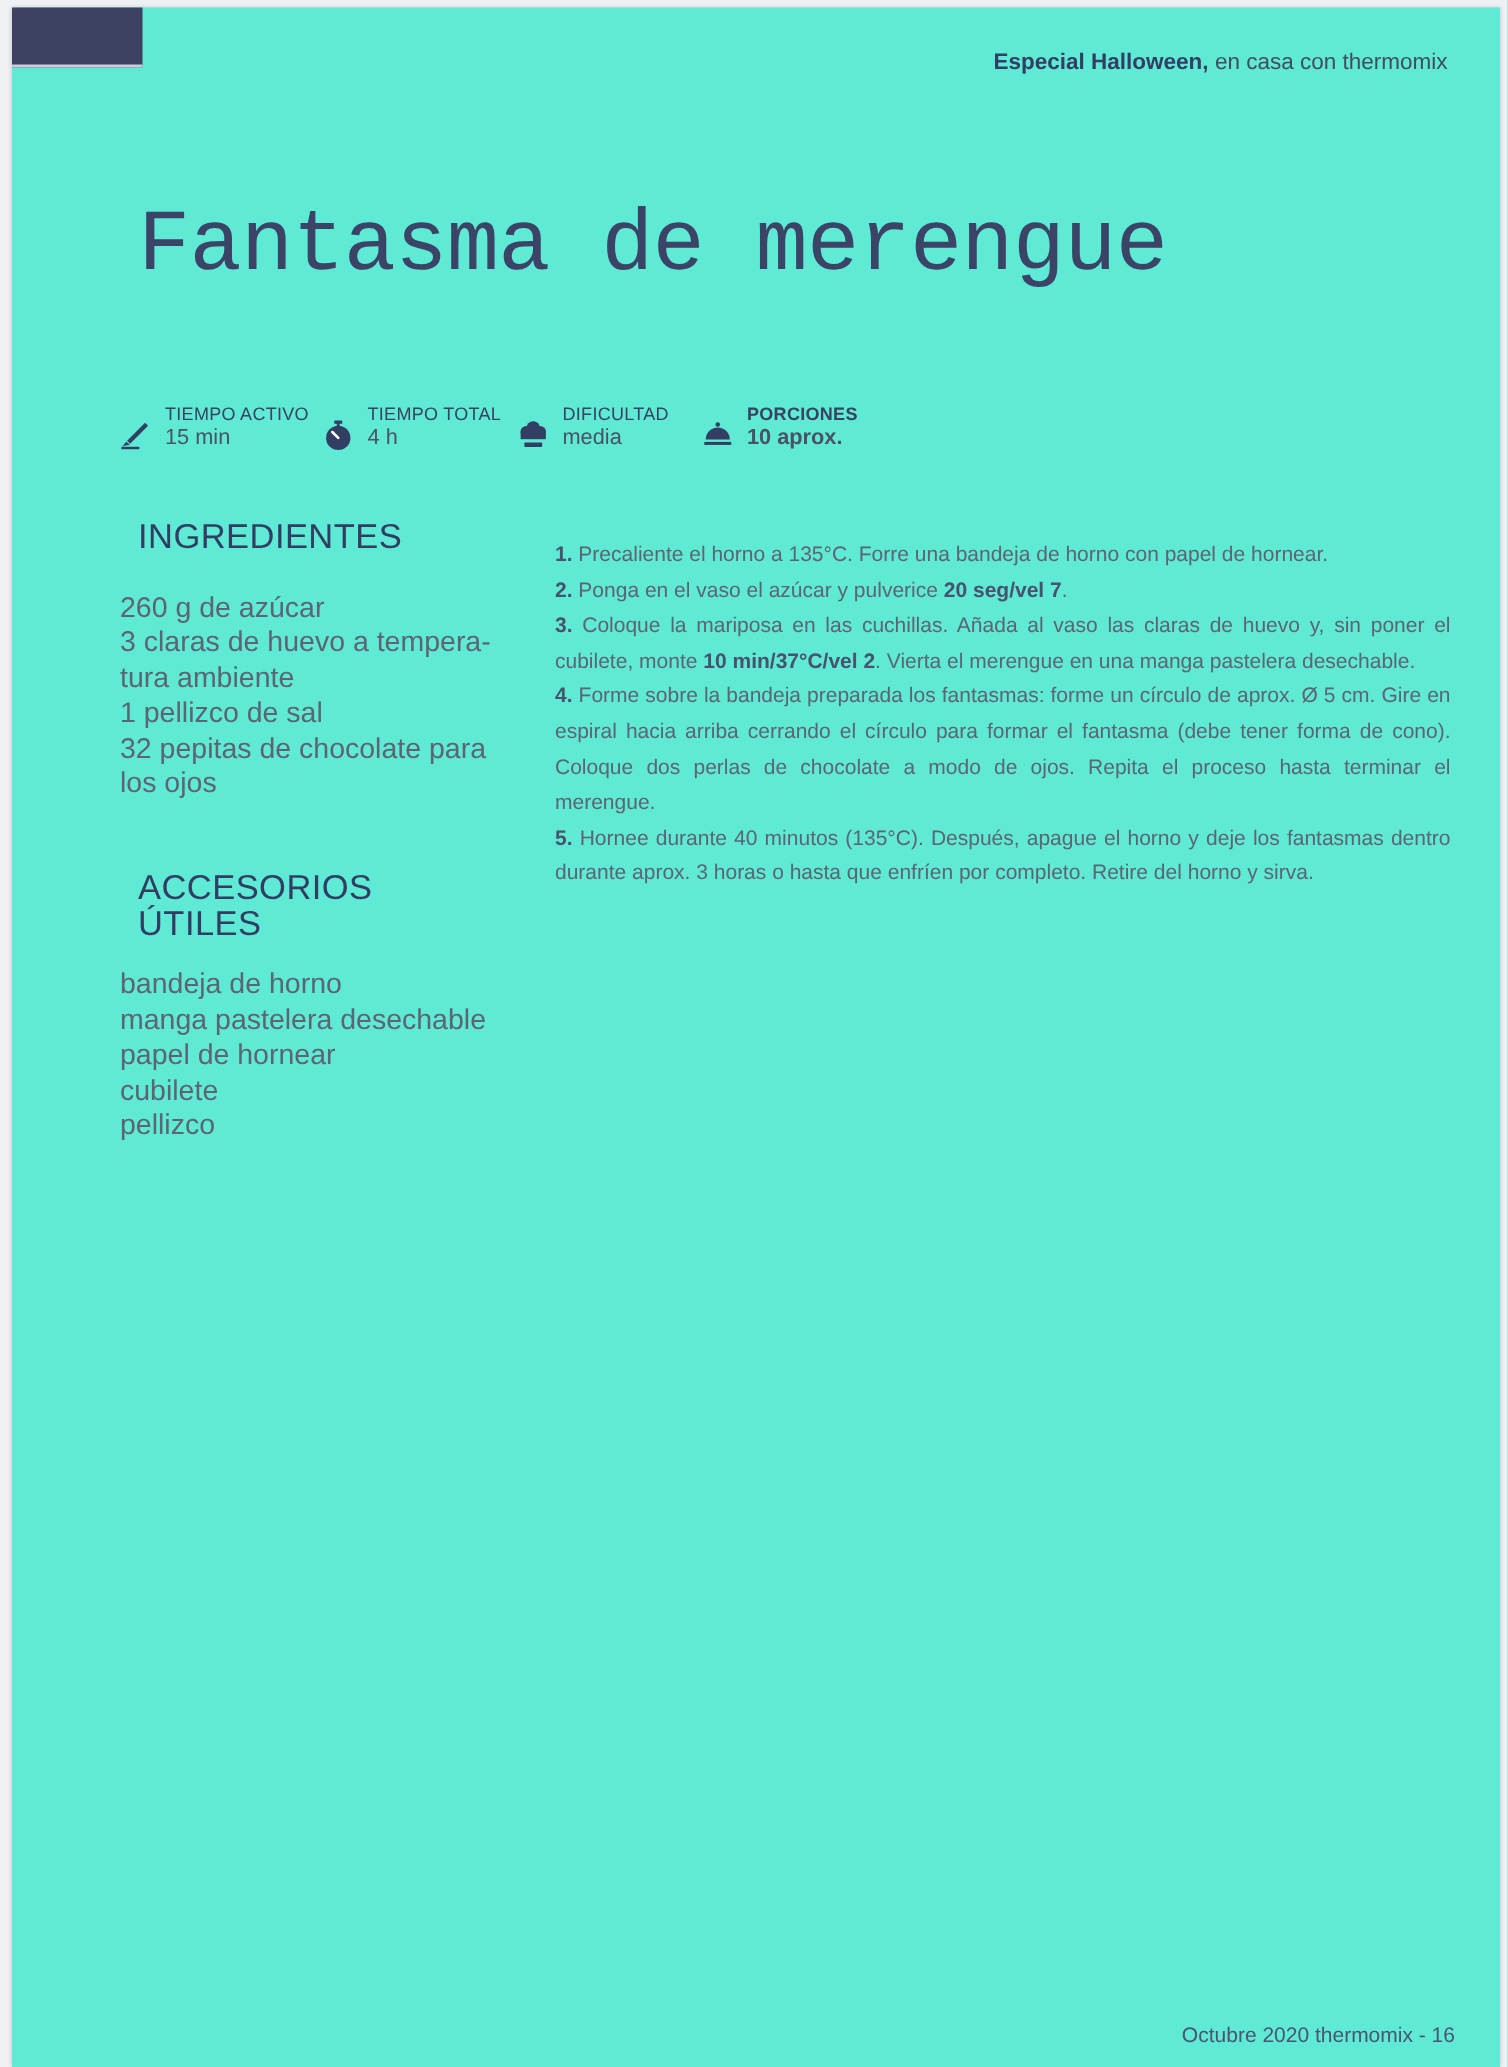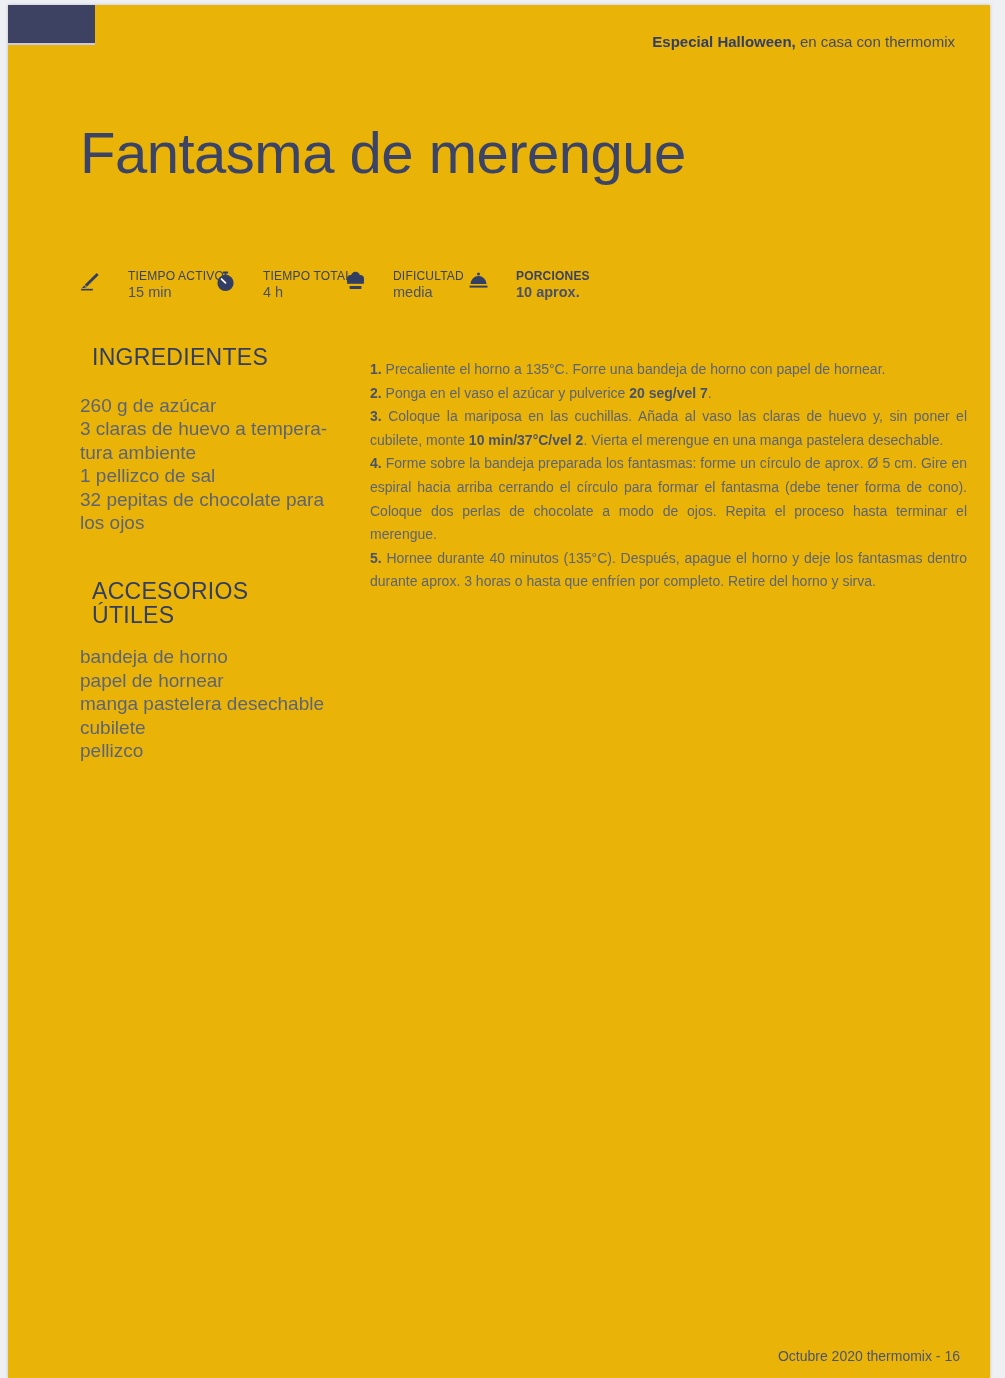--- a/index.html
+++ b/index.html
@@ -4,44 +4,45 @@
 <style>
   html,body{margin:0;padding:0;}
   body{
     width:1005px;height:1378px;position:relative;
     background:#eef0f3;
     font-family:"Liberation Sans",sans-serif;
     overflow:hidden;
   }
   .page{
     position:absolute;left:8px;top:5px;width:982px;height:1373px;
-    background:#eab308;
+    background:#5eead4;
     box-shadow:0 0 3px rgba(60,64,90,.28);
+    padding-left:10px;
   }
   
   .corner-block{
     position:absolute;left:0;top:0;width:87px;height:38px;
     background:#3d4263;border-bottom:2px solid #c9cce0;
   }
   
   .page-header{
     position:absolute;top:28px;right:35px;
     font-size:15px;color:#444b60;white-space:nowrap;
   }
   .page-header .brand{font-weight:bold;color:#333e63;}
   
   .recipe-title{
-    position:absolute;left:72px;top:116px;margin:0;
-    font-family:Liberation Sans, sans-serif;
+    position:absolute;left:72px;top:116px;margin:12px;
+    font-family:Liberation Mono, monospace;
     font-weight:normal;font-size:58px;line-height:1.1;
     color:#3b4467;letter-spacing:-0.5px;white-space:nowrap;
   }
   
   .meta-row{position:absolute;left:72px;top:263px;width:620px;height:44px;}
-  .meta-item{position:absolute;top:0;display:flex;align-items:flex-start;gap:18px;}
+  .meta-item{position:absolute;top:0;display:flex;align-items:flex-end;}
   .meta-icon{width:21px;height:21px;margin-right:9px;margin-top:3px;flex:0 0 auto;}
   .meta-icon svg{width:21px;height:21px;display:block;fill:#333e63;}
   .meta-text{display:flex;flex-direction:column;}
   .meta-label{font-size:12px;letter-spacing:.2px;color:#39425f;line-height:16px;white-space:nowrap;}
   .meta-value{font-size:14.5px;color:#4a5168;line-height:17px;white-space:nowrap;}
   
   .col-left{position:absolute;left:72px;top:328px;width:262px;}
   .col-right{position:absolute;left:362px;top:328px;width:597px;}
   .section-heading{
     margin:12px;font-size:23px;font-weight:normal;color:#313d63;
@@ -144,22 +145,22 @@
         <div>tura ambiente</div>
         <div>1 pellizco de sal</div>
         <div>32 pepitas de chocolate para</div>
         <div>los ojos</div>
       </div>
 
     <div class="acc-section">
       <h2 class="section-heading">ACCESORIOS ÚTILES</h2>
       <div class="plain-list">
           <div>bandeja de horno</div>
+          <div>manga pastelera desechable</div>
           <div>papel de hornear</div>
-          <div>manga pastelera desechable</div>
           <div>cubilete</div>
           <div>pellizco</div>
         </div>
     </div>
   </div>
 
   <div class="col-right">
     <div class="steps">
         <p class="step"><b>1. </b><span>Precaliente el horno a 135°C. Forre una bandeja de horno con papel de hornear.</span></p>
         <p class="step"><b>2. </b><span>Ponga en el vaso el azúcar y pulverice </span><b>20 seg/vel 7</b><span>.</span></p>

